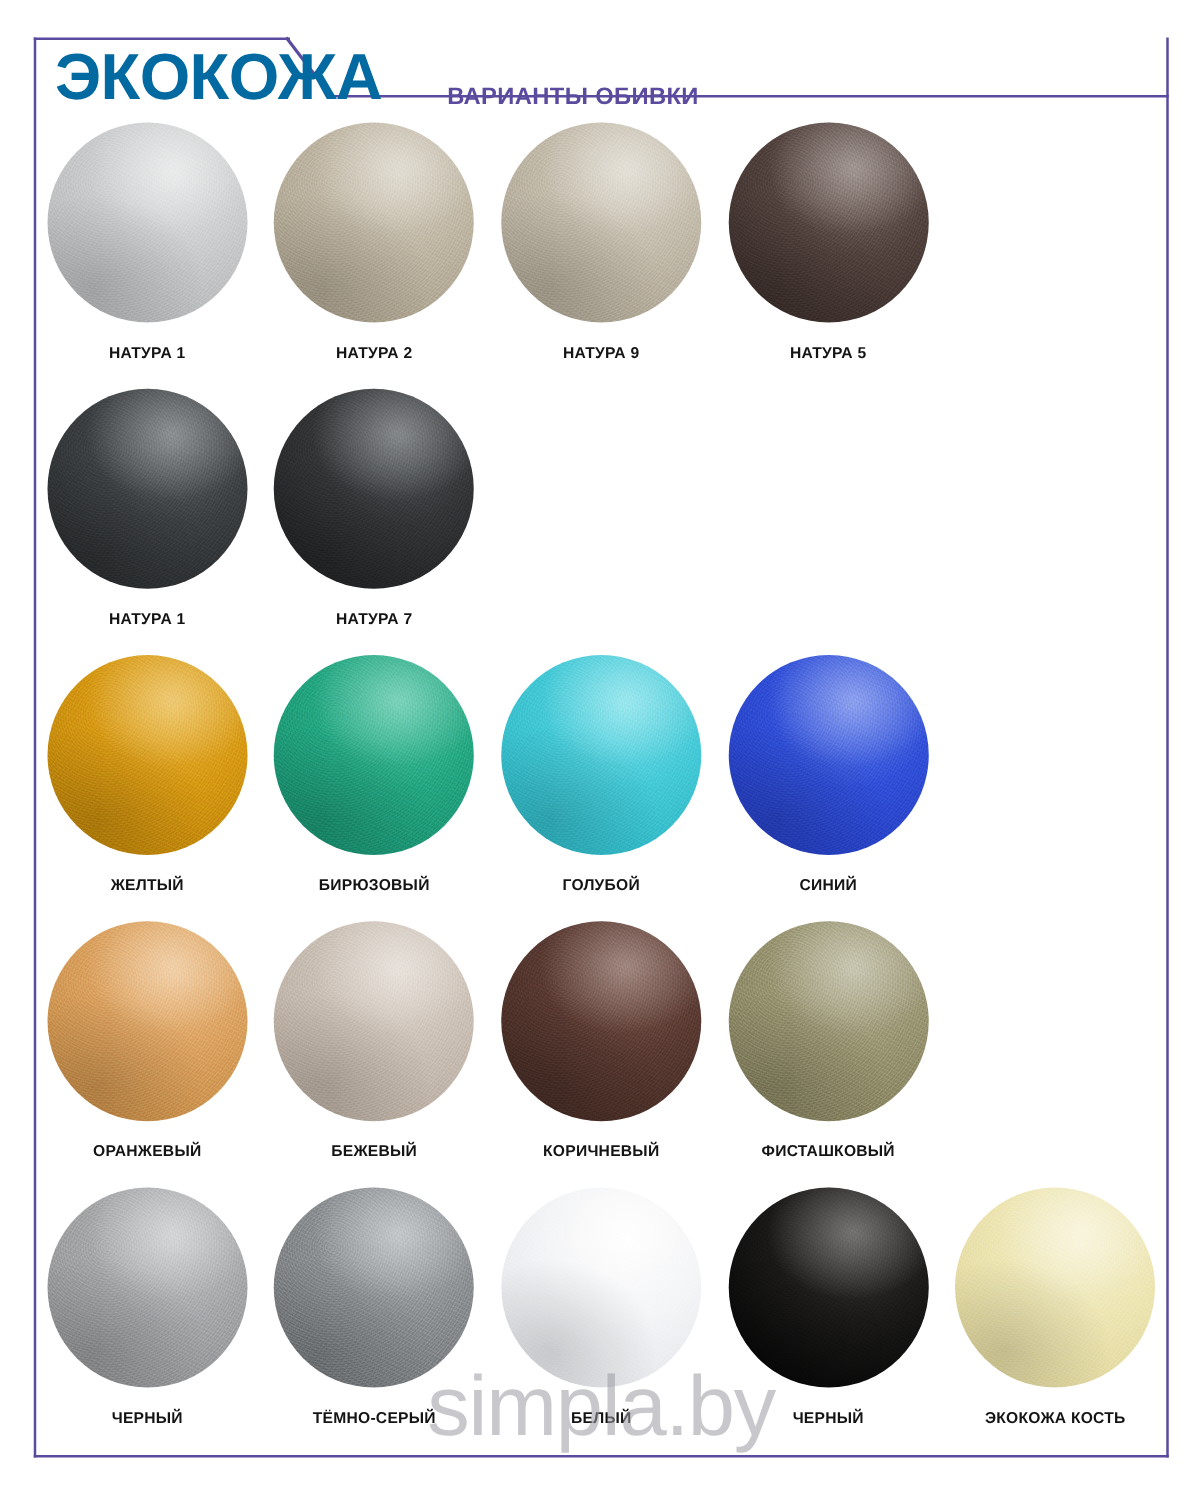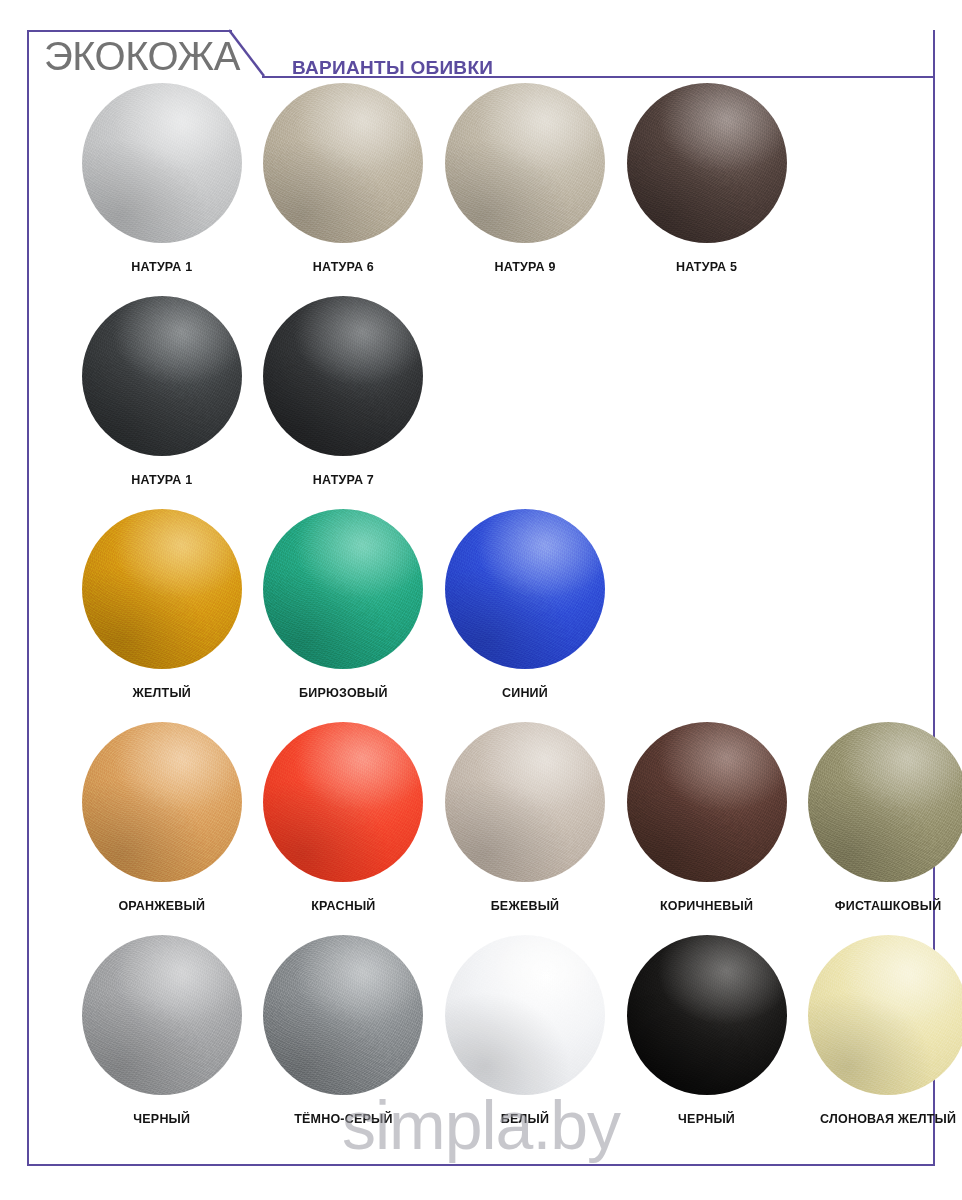--- a/index.html
+++ b/index.html
@@ -44,45 +44,44 @@
 
   
   #header {
     position:absolute;
     left:44px; top:36px;
     display:flex;
     align-items:baseline;
     gap:0px;
   }
   #header-title {
-    font-size:40px;
-    font-weight:normal;
-    color:#737373;
+    font-size:52px;
+    font-weight:bold;
+    color:#0369a1;
     letter-spacing:-0.5px;
     line-height:1;
     white-space:nowrap;
   }
   #header-subtitle {
     font-size:19px;
     font-weight:bold;
     color:#5b4b9e;
     letter-spacing:0.3px;
     white-space:nowrap;
     margin-left:52px;
     position:relative;
     top:4px;
     margin-top:10px;
   }
 
   
   #swatch-area {
     position:absolute;
-    left:27px; top:61px;
+    left:27px; top:76px;
     width:908px;
-    padding-left:44px;
   }
   .swatch-row {
     display:flex;
     width:908px;
   }
   .swatch-cell {
     width:181.6px;
     display:flex;
     flex-direction:column;
     align-items:center;
@@ -163,21 +162,21 @@
   </div>
 
   <div id="swatch-area">
       <div class="swatch-row">
         <div class="swatch-cell">
           <div class="swatch-disc" style="background: radial-gradient(circle at 63% 26%, rgb(226, 227, 228) 0%, rgb(203, 204, 205) 42%, rgb(174, 176, 178) 100%);"></div>
           <div class="swatch-label">НАТУРА 1</div>
         </div>
         <div class="swatch-cell">
           <div class="swatch-disc" style="background: radial-gradient(circle at 63% 26%, rgb(214, 207, 193) 0%, rgb(191, 182, 164) 42%, rgb(165, 155, 135) 100%);"></div>
-          <div class="swatch-label">НАТУРА 6</div>
+          <div class="swatch-label">НАТУРА 2</div>
         </div>
         <div class="swatch-cell">
           <div class="swatch-disc" style="background: radial-gradient(circle at 63% 26%, rgb(218, 212, 200) 0%, rgb(195, 187, 171) 42%, rgb(167, 158, 141) 100%);"></div>
           <div class="swatch-label">НАТУРА 9</div>
         </div>
         <div class="swatch-cell">
           <div class="swatch-disc" style="background: radial-gradient(circle at 63% 26%, rgb(125, 108, 102) 0%, rgb(84, 68, 63) 42%, rgb(51, 39, 36) 100%);"></div>
           <div class="swatch-label">НАТУРА 5</div>
         </div>
       </div>
@@ -206,34 +205,34 @@
       <div class="swatch-row">
         <div class="swatch-cell">
           <div class="swatch-disc" style="background: radial-gradient(circle at 63% 26%, rgb(232, 180, 58) 0%, rgb(215, 154, 20) 42%, rgb(181, 127, 8) 100%);"></div>
           <div class="swatch-label">ЖЕЛТЫЙ</div>
         </div>
         <div class="swatch-cell">
           <div class="swatch-disc" style="background: radial-gradient(circle at 63% 26%, rgb(70, 193, 159) 0%, rgb(37, 168, 131) 42%, rgb(23, 138, 107) 100%);"></div>
           <div class="swatch-label">БИРЮЗОВЫЙ</div>
         </div>
         <div class="swatch-cell">
+          <div class="swatch-disc" style="background: radial-gradient(circle at 63% 26%, rgb(116, 222, 232) 0%, rgb(69, 202, 215) 42%, rgb(39, 176, 190) 100%);"></div>
+          <div class="swatch-label">ГОЛУБОЙ</div>
+        </div>
+        <div class="swatch-cell">
           <div class="swatch-disc" style="background: radial-gradient(circle at 63% 26%, rgb(95, 124, 232) 0%, rgb(49, 80, 216) 42%, rgb(33, 57, 184) 100%);"></div>
           <div class="swatch-label">СИНИЙ</div>
         </div>
       </div>
       <div class="swatch-row">
         <div class="swatch-cell">
           <div class="swatch-disc" style="background: radial-gradient(circle at 63% 26%, rgb(236, 189, 134) 0%, rgb(219, 162, 96) 42%, rgb(192, 136, 66) 100%);"></div>
           <div class="swatch-label">ОРАНЖЕВЫЙ</div>
         </div>
         <div class="swatch-cell">
-          <div class="swatch-disc" style="background: radial-gradient(circle at 63% 26%, rgb(250, 112, 88) 0%, rgb(245, 73, 47) 42%, rgb(220, 48, 24) 100%);"></div>
-          <div class="swatch-label">КРАСНЫЙ</div>
-        </div>
-        <div class="swatch-cell">
           <div class="swatch-disc" style="background: radial-gradient(circle at 63% 26%, rgb(222, 214, 205) 0%, rgb(203, 192, 181) 42%, rgb(177, 165, 153) 100%);"></div>
           <div class="swatch-label">БЕЖЕВЫЙ</div>
         </div>
         <div class="swatch-cell">
           <div class="swatch-disc" style="background: radial-gradient(circle at 63% 26%, rgb(123, 86, 76) 0%, rgb(91, 59, 51) 42%, rgb(62, 39, 31) 100%);"></div>
           <div class="swatch-label">КОРИЧНЕВЫЙ</div>
         </div>
         <div class="swatch-cell">
           <div class="swatch-disc" style="background: radial-gradient(circle at 63% 26%, rgb(179, 175, 147) 0%, rgb(154, 150, 115) 42%, rgb(129, 125, 91) 100%);"></div>
           <div class="swatch-label">ФИСТАШКОВЫЙ</div>
@@ -251,19 +250,19 @@
         <div class="swatch-cell">
           <div class="swatch-disc" style="background: radial-gradient(circle at 63% 26%, rgb(255, 255, 255) 0%, rgb(244, 245, 247) 42%, rgb(223, 225, 229) 100%);"></div>
           <div class="swatch-label">БЕЛЫЙ</div>
         </div>
         <div class="swatch-cell">
           <div class="swatch-disc" style="background: radial-gradient(circle at 63% 26%, rgb(59, 57, 55) 0%, rgb(27, 26, 25) 42%, rgb(0, 0, 0) 100%);"></div>
           <div class="swatch-label">ЧЕРНЫЙ</div>
         </div>
         <div class="swatch-cell">
           <div class="swatch-disc" style="background: radial-gradient(circle at 63% 26%, rgb(247, 242, 210) 0%, rgb(238, 230, 180) 42%, rgb(220, 210, 152) 100%);"></div>
-          <div class="swatch-label">СЛОНОВАЯ ЖЕЛТЫЙ</div>
+          <div class="swatch-label">ЭКОКОЖА КОСТЬ</div>
         </div>
       </div>
     </div>
 
   <div id="watermark">simpla.by</div>
 </div>
 
 </body></html>

